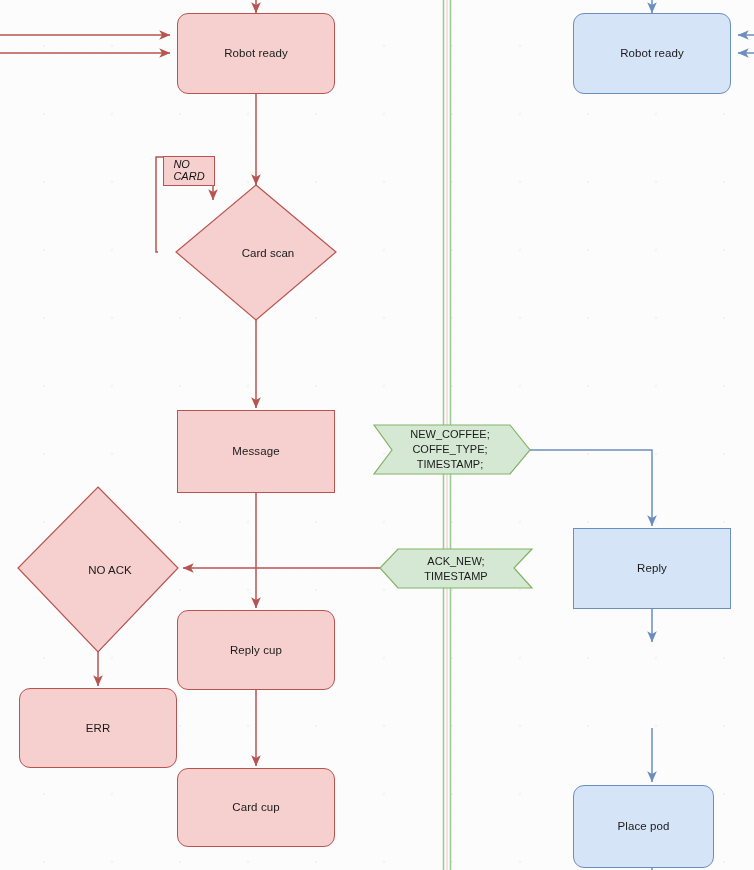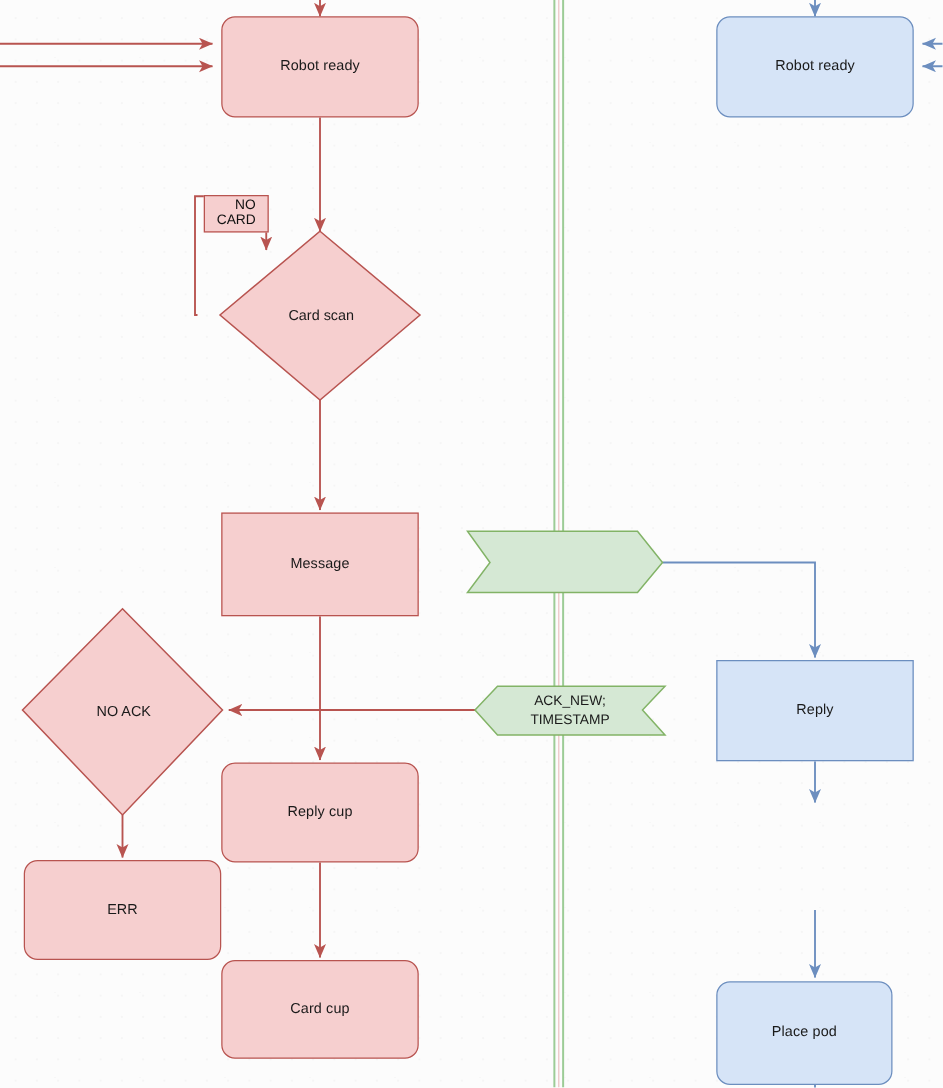--- a/index.html
+++ b/index.html
@@ -33,39 +33,40 @@
     color:#1a1a1a;
     line-height:1.25;
     letter-spacing:.1px;
   }
   .pink{ background:#f6cfcf; border:1.1px solid #b85450; }
   .blue{ background:#d6e4f7; border:1.1px solid #6c8ebf; }
   .round{ border-radius:11px; }
   .sharp{ border-radius:0; }
   .diamond-wrap{ position:absolute; }
   .diamond-label{
-    position:absolute;left:1px;top:0;width:100%;height:100%;
+    position:absolute;left:12px;top:0;width:100%;height:100%;
     display:flex;align-items:center;justify-content:center;
     font-size:11.5px;color:#1a1a1a;
   }
   .msg-label{
     position:absolute;
     display:flex;align-items:center;justify-content:center;
     text-align:center;
     font-size:11px;color:#1a1a1a;line-height:1.35;
     white-space:pre-line;
   }
   .tag{
     position:absolute;
     box-sizing:border-box;
     background:#f6cfcf;border:1px solid #b85450;
     font-size:11px;color:#111;
-    text-align:right;line-height:1.08;
+    text-align:left;line-height:1.08;
     padding:1px 2px;
     white-space:pre-line;
+    font-style:italic;
   }
 </style>
 </head>
 <body>
 
 <div id="stage">
 
   <svg class="layer" viewBox="0 0 754 870">
     <defs>
       <marker id="ah-pink" markerWidth="9" markerHeight="9" refX="7.2" refY="3.2" orient="auto" markerUnits="strokeWidth">
@@ -170,17 +171,20 @@
 
   <div class="node blue sharp" style="left:573px;top:528px;width:158px;height:81px;">
     <span>Reply</span>
   </div>
 
 
   <div class="node blue round" style="left:573px;top:785px;width:141px;height:83px;">
     <span>Place pod</span>
   </div>
 
+  <div class="msg-label" style="left:380px;top:425px;width:140px;height:49px;">NEW_COFFEE;
+COFFE_TYPE;
+TIMESTAMP;</div>
 
   <div class="msg-label" style="left:392px;top:549px;width:128px;height:39px;">ACK_NEW;
 TIMESTAMP</div>
 
 </div>
 
 </body></html>

